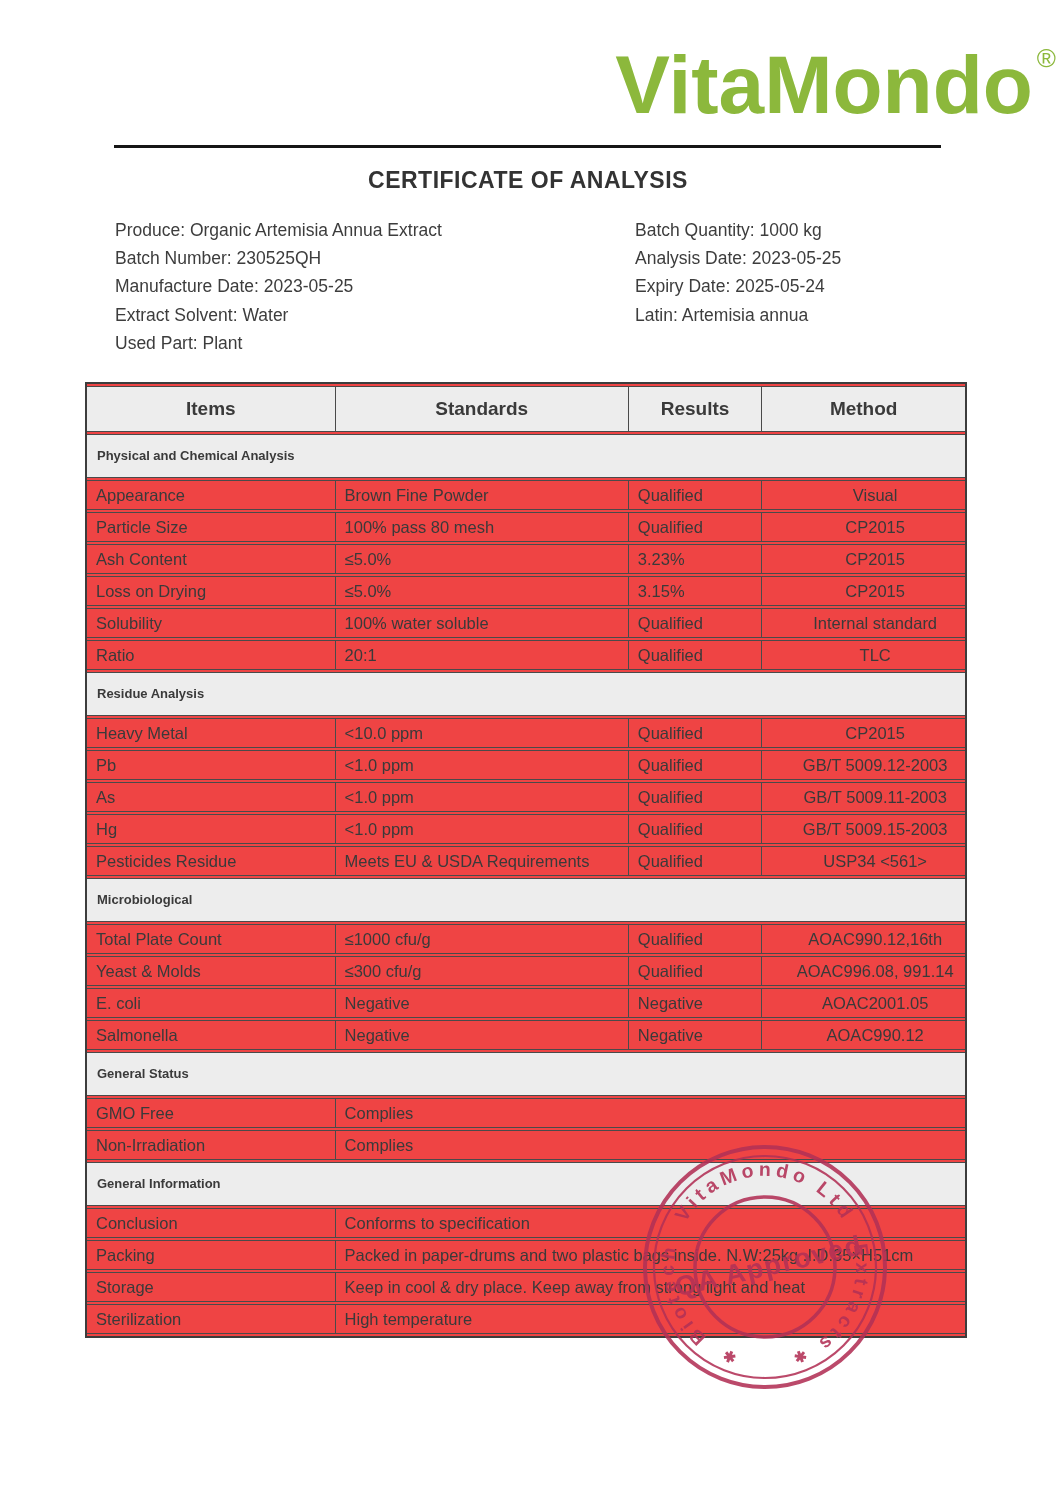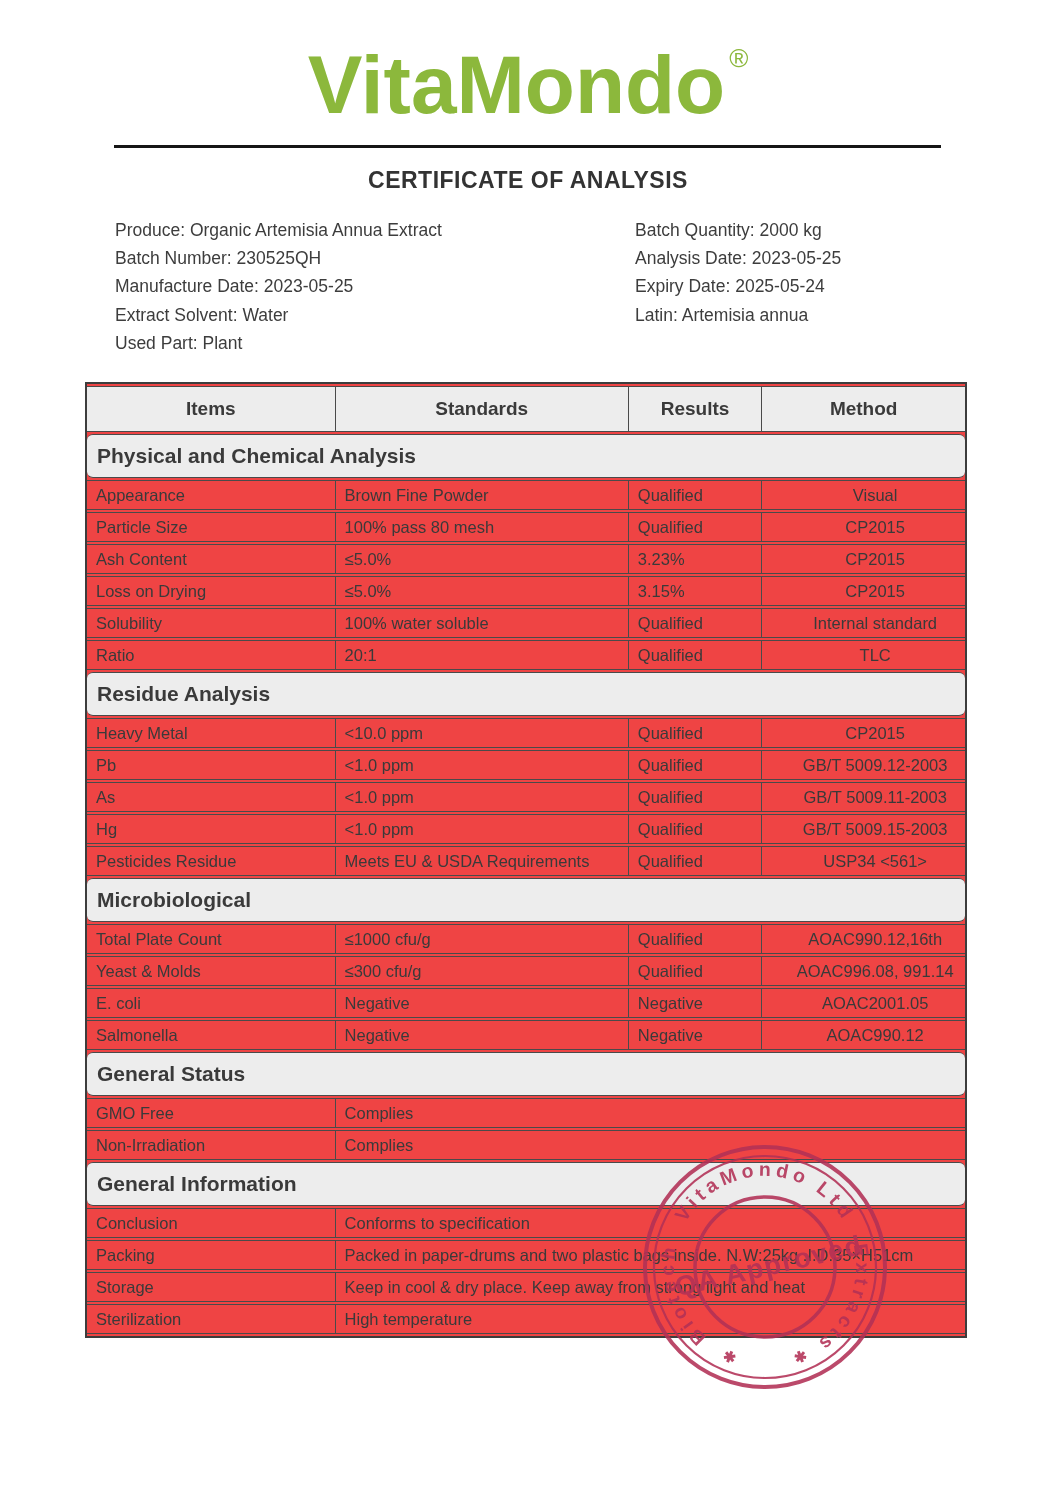--- a/index.html
+++ b/index.html
@@ -4,21 +4,21 @@
 <style>
   html,body{margin:0;padding:0;background:#ffffff;}
   body{
     width:1056px;height:1492px;position:relative;overflow:hidden;
     font-family:"Liberation Sans", sans-serif;color:#3c3c3c;
     --green:#8cb83c; --red:#b23156; --line:#4a4a4a;
   }
   .page{position:absolute;inset:0;background:#fff;}
 
   
-  .logo{position:absolute;top:44px;left:0;width:100%;text-align:center;
+  .logo{position:absolute;top:44px;left:0;width:100%;text-align:right;
         font-size:82px;font-weight:600;color:var(--green);line-height:1;letter-spacing:0px;}
   .logo .reg{font-size:26px;font-weight:400;vertical-align:46px;margin-left:4px;}
   .rule{position:absolute;top:145px;left:114px;width:827px;height:0;border-top:3px solid #161616;}
   .doc-title{position:absolute;top:167px;left:0;width:100%;text-align:center;
         font-size:23px;font-weight:700;color:#333;letter-spacing:.5px;}
 
   
   .info-col{position:absolute;top:216px;font-size:17.5px;line-height:28.2px;color:#3d3d3d;}
   .info-left{left:115px;width:480px;}
   .info-right{left:635px;width:330px;}
@@ -26,21 +26,21 @@
   
   table.coa{position:absolute;top:382px;left:85px;width:882px;
     border:2.5px solid #3d3d3d;border-collapse:separate;border-spacing:0 2px;
     background:#ef4444;table-layout:fixed;}
   .coa th,.coa td{
     border-top:1px solid var(--line);border-bottom:1px solid var(--line);
     font-size:16.5px;line-height:20px;padding:4px 9px;color:#3a3a3a;
     overflow:hidden;white-space:nowrap;}
   .coa th+th,.coa td+td{border-left:1.5px solid var(--line);}
   .coa thead th{background:#ededed;font-weight:700;font-size:19px;text-align:center;padding:12px 6px;}
-  .coa tr.section-row td{background:#ededed;font-weight:700;font-size:21px;padding:11px 10px;border-radius:6px;}
+  .coa tr.section-row td{background:#ededed;font-weight:700;font-size:13px;padding:11px 10px;}
   .coa td.center{text-align:center;padding-left:32px;}
 
   
   .stamp{position:absolute;left:633px;top:1135px;width:264px;height:264px;opacity:.88;z-index:6;pointer-events:none;}
   .stamp circle{fill:none;stroke:var(--red);}
   .stamp text{fill:var(--red);font-family:"Liberation Sans",sans-serif;}
   .ring-text{font-size:19.5px;font-weight:700;letter-spacing:4.5px;}
   .ring-star{font-size:15px;font-weight:700;letter-spacing:0;}
   .qa-text{font-size:27.5px;font-weight:700;letter-spacing:1.5px;}
 </style>
@@ -59,21 +59,21 @@
 
   <div class="info-col info-left">
     <div>Produce: Organic Artemisia Annua Extract</div>
     <div>Batch Number: 230525QH</div>
     <div>Manufacture Date: 2023-05-25</div>
     <div>Extract Solvent: Water</div>
     <div>Used Part: Plant</div>
   </div>
 
   <div class="info-col info-right">
-    <div>Batch Quantity: 2000 kg</div>
+    <div>Batch Quantity: 1000 kg</div>
     <div>Analysis Date: 2023-05-25</div>
     <div>Expiry Date: 2025-05-24</div>
     <div>Latin: Artemisia annua</div>
   </div>
 
   <table class="coa" id="coa-table">
     <colgroup>
       <col style="width:28.2%">
         <col style="width:33.4%">
         <col style="width:15.2%">

